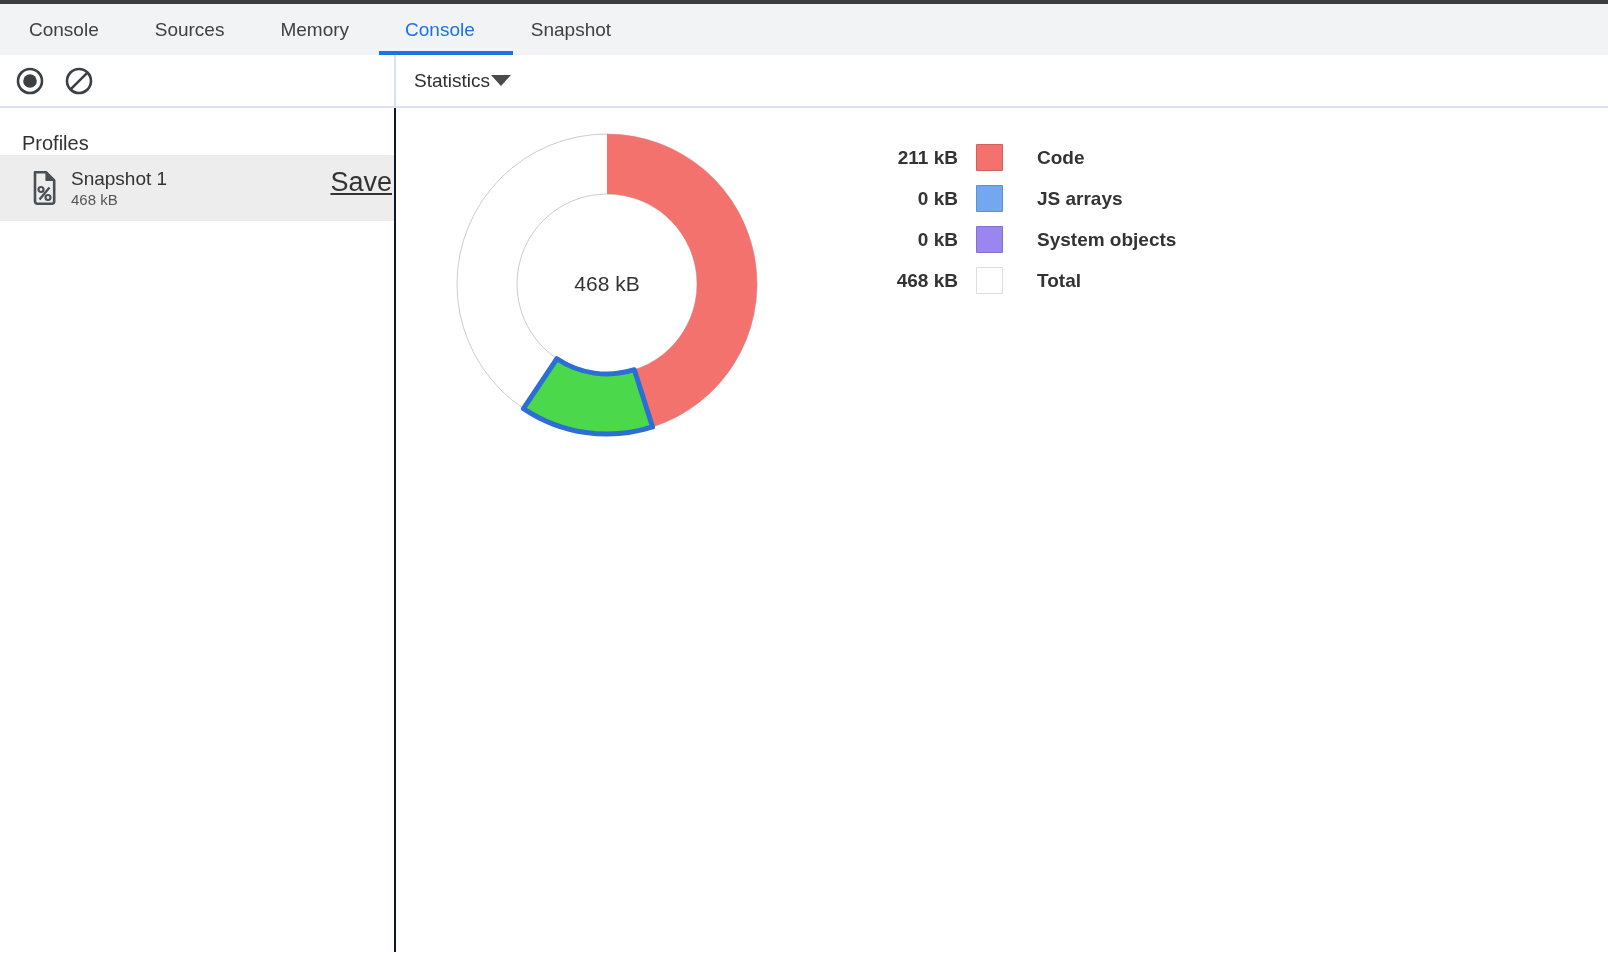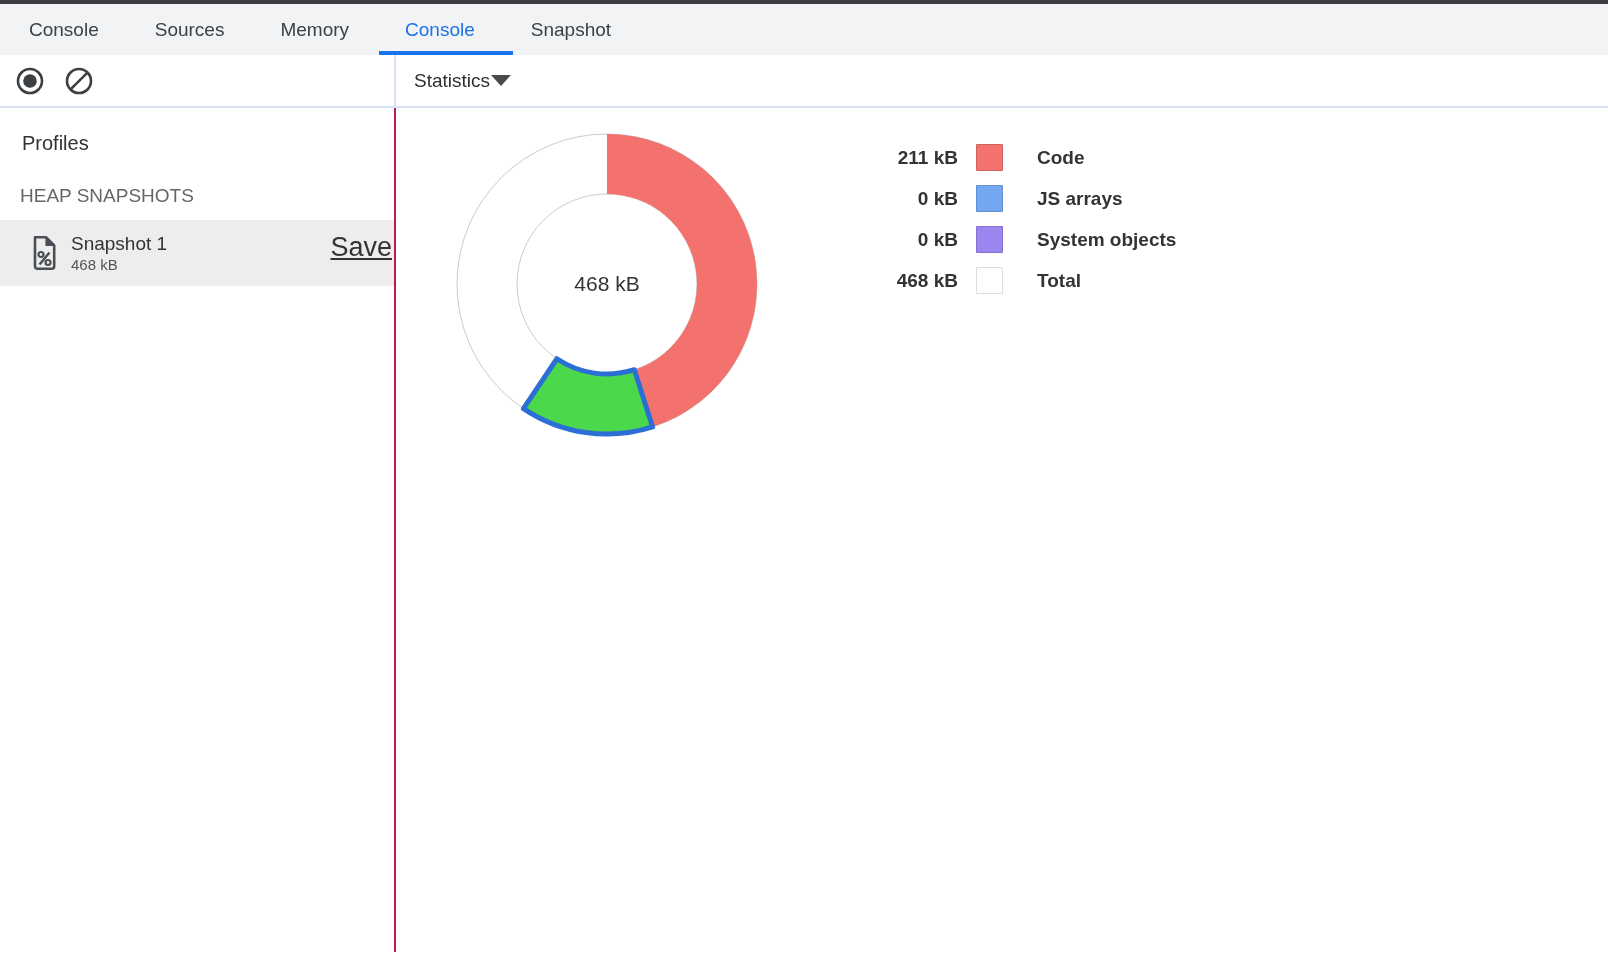--- a/index.html
+++ b/index.html
@@ -39,21 +39,21 @@
     background:none; border:none; width:30px; height:30px;
     display:flex; align-items:center; justify-content:center; cursor:pointer;
   }
   .select {
     display:flex; align-items:center; 
     font-size:19px; color:#2f2f2f; cursor:pointer;
   }
 
   
   .content { display:flex; height:844px; }
-  .sidebar { width:396px; flex:none; border-right:2px solid #be185d; background:#fff; }
+  .sidebar { width:396px; flex:none; border-right:2px solid #0f172a; background:#fff; }
   .sidebar-heading { font-size:20px; margin:24px 0 0 22px; color:#333; }
   .sidebar-section { font-size:19px; color:#666; margin:30px 0 13px 20px; }
   .snapshot-row {
     height:66px; background:#ededed; display:flex; align-items:center;
     padding-left:30px; position:relative; cursor:pointer;
   }
   .snap-icon { flex:none; margin-right:13px; display:block; }
   .snap-title { font-size:19px; line-height:21px; color:#333; }
   .snap-size  { font-size:15px; line-height:17px; color:#555; margin-top:2px; }
   .save-link  {
@@ -113,21 +113,20 @@
         <path d="M1 1 L21 1 L11 12 Z" fill="#4a4a4a"></path>
       </svg>
     </div>
   </div>
 </div>
 
 <div class="content">
 
   <aside class="sidebar">
     <div class="sidebar-heading">Profiles</div>
-    <div class="sidebar-section">HEAP SNAPSHOTS</div>
     <div class="snapshot-row">
       <svg class="snap-icon" width="28" height="36" viewBox="0 0 28 36">
         <path d="M5 2.3 H16.2 L24.2 10.3 V31.2 Q24.2 33.7 21.7 33.7 H7.5 Q5 33.7 5 31.2 Z" fill="none" stroke="#4a4f55" stroke-width="2.6" stroke-linejoin="round"></path>
         <path d="M16.2 2.3 V10.3 H24.2 Z" fill="#4a4f55" stroke="#4a4f55" stroke-width="1.6" stroke-linejoin="round"></path>
         <circle cx="11" cy="19.5" r="2.5" fill="none" stroke="#4a4f55" stroke-width="2.2"></circle>
         <circle cx="18" cy="27.5" r="2.5" fill="none" stroke="#4a4f55" stroke-width="2.2"></circle>
         <line x1="9.5" y1="29.5" x2="19.5" y2="17.5" stroke="#4a4f55" stroke-width="2.4"></line>
       </svg>
       <div>
         <div class="snap-title">Snapshot 1</div>

